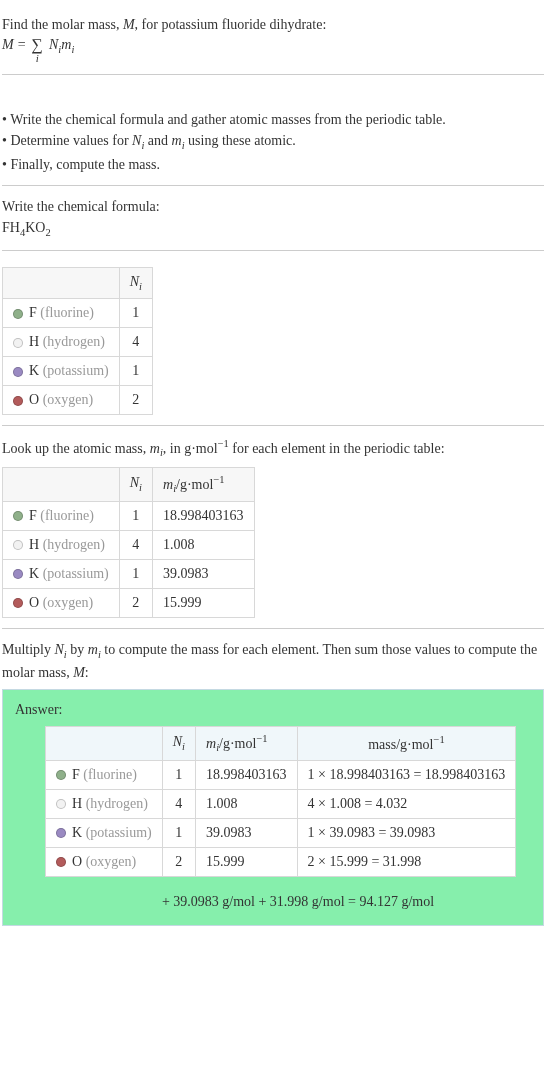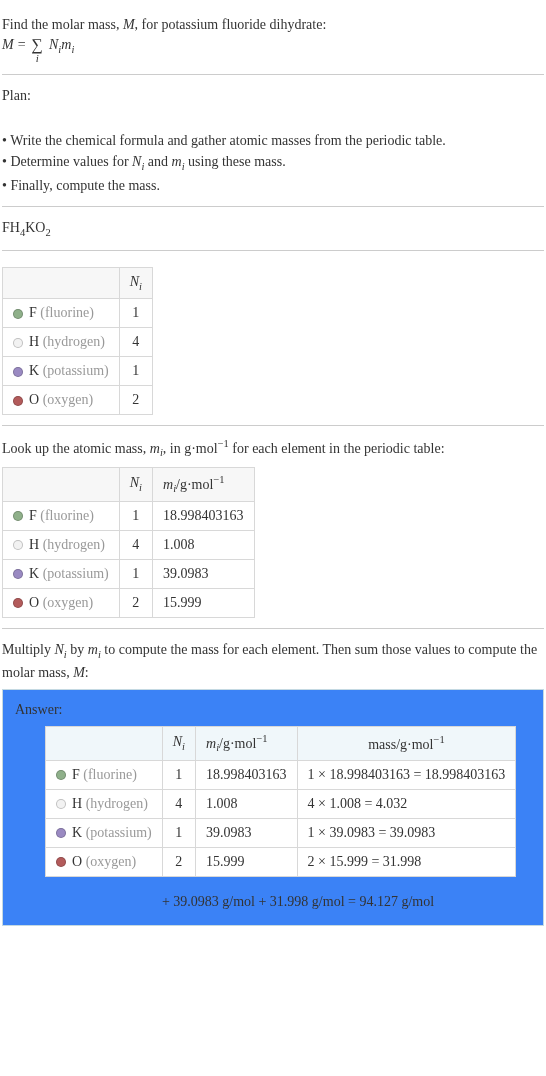--- a/index.html
+++ b/index.html
@@ -48,21 +48,21 @@
       border: 1px solid rgba(0,0,0,0.2);
     }
     .dot-f { background: #8fb08a; }
     .dot-h { background: #f2f2f2; }
     .dot-k { background: #9a8ac2; }
     .dot-o { background: #b35b5b; }
     .elem-label { color: #999; }
     .elem-sym { color: #333; font-weight: normal; }
     .answer-box {
       border: 1px solid #c4d9e2;
-      background: #3b82f6;
+      background: #86efac;
       padding: 12px;
       margin-top: 6px;
     }
     .answer-title { margin-bottom: 8px; }
     .answer-inner {
       padding-left: 30px;
     }
     .answer-box table {
       background: #fff;
     }
@@ -103,31 +103,31 @@
       <span class="sigma-sym">∑</span>
       <span class="italic">i</span>
     </span>
     <span>
       <span class="italic">N</span><span class="sub">i</span><span class="italic">m</span><span class="sub">i</span>
     </span>
   </div>
 </div>
 
 <div class="section">
-  <div class="line">Plan:</div>
   <div class="bullet-list">
     <div class="bullet-item">• Write the chemical formula and gather atomic masses from the periodic table.</div>
     <div class="bullet-item">
-      <span>• Determine values for </span><span class="italic">N</span><span class="sub">i</span><span> and </span><span class="italic">m</span><span class="sub">i</span><span> using these mass.</span>
+      <span>• Determine values for </span><span class="italic">N</span><span class="sub">i</span><span> and </span><span class="italic">m</span><span class="sub">i</span><span> using these atomic.</span>
     </div>
     <div class="bullet-item">• Finally, compute the mass.</div>
   </div>
 </div>
 
 <div class="section">
+  <div class="line">Write the chemical formula:</div>
   <div class="line formula">
     <span>FH</span><span class="sub" style="font-style:normal">4</span><span>KO</span><span class="sub" style="font-style:normal">2</span>
   </div>
 </div>
 
 <div class="section">
   <table>
     <tbody>
         <tr>
       <th></th>

